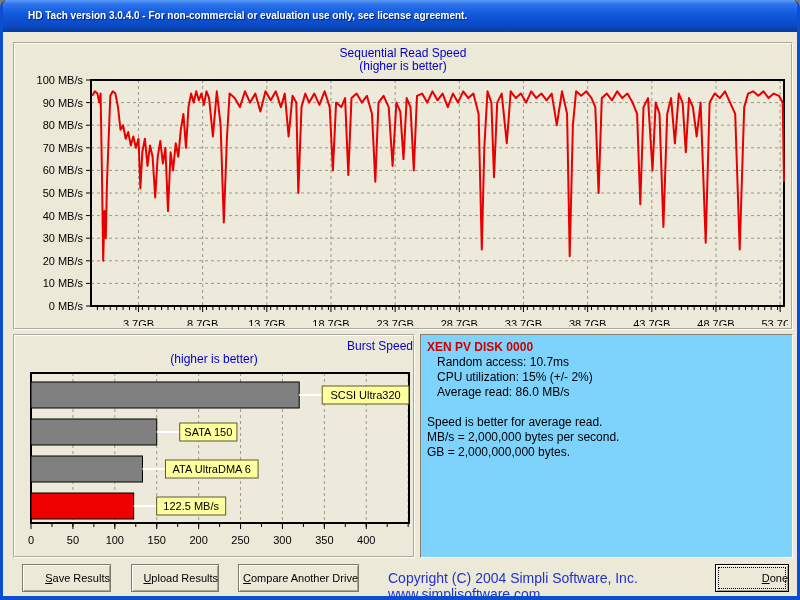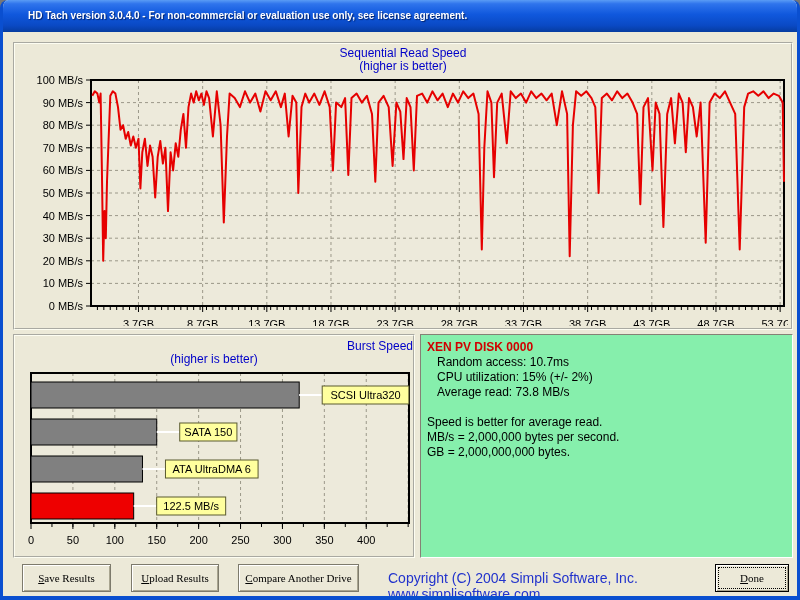--- a/index.html
+++ b/index.html
@@ -24,33 +24,33 @@
     position:absolute;border:2px groove #fdfdf2;background:#ece9d8;box-sizing:border-box;
   }
   .chart-title{
     position:absolute;width:100%;text-align:center;
     color:#0000c8;font-size:12px;line-height:13px;
   }
   #seq-panel{left:10px;top:42px;width:780px;height:288px;}
   #burst-panel{left:10px;top:334px;width:402px;height:224px;}
   #info-panel{
     position:absolute;left:417px;top:334px;width:373px;height:224px;
-    background:#86efac;border:1px solid;border-color:#858175 #fff #fff #858175;
+    background:#7dd3fc;border:1px solid;border-color:#858175 #fff #fff #858175;
     box-sizing:border-box;padding:5px 6px;font-size:12px;line-height:15px;color:#000;
   }
   #info-panel .drive-name{color:#d00000;font-weight:bold;font-size:12px;}
   #info-panel .detail{padding-left:10px;}
   #info-panel .spacer{height:15px;}
   svg{position:absolute;}
   .btn{
     position:absolute;top:564px;height:28px;
-    background:#ece9d8;color:#000;font-family:Liberation Serif, serif;font-size:11px;
+    background:#ece9d8;color:#000;font-family:Liberation Sans, sans-serif;font-size:11px;
     border:1px solid #7d7a6c;
     box-shadow:inset 1px 1px 0 #ffffff, inset -1px -1px 0 #a9a590;
-    padding:0;box-sizing:border-box;
+    padding:0;box-sizing:border-box;text-align:right;
   }
   .btn.default{
     border:1px solid #000;
     outline:1px dotted #000;outline-offset:-4px;
   }
   #copyright{
     position:absolute;left:385px;top:570px;width:320px;text-align:left;
     color:#2233cc;font-size:14px;
   }
   u{text-decoration:underline;}
@@ -312,21 +312,21 @@
       <rect x="14" y="125" width="102.67184035476718" height="26" fill="#ee0000" stroke="#000" stroke-width="1"></rect>
       <line x1="116.67184035476718" y1="138" x2="139.6718403547672" y2="138" stroke="#fff" stroke-width="2"></line>
       <rect x="139.6718403547672" y="129" width="69" height="18" fill="#ffff9e" stroke="#5a5a30" stroke-width="1"></rect>
       <text x="174.1718403547672" y="142" text-anchor="middle" font-size="11px" font-family="Liberation Sans, sans-serif" fill="#000">122.5 MB/s</text>
     </svg>
 
   <div id="info-panel">
     <div class="drive-name">XEN PV DISK 0000</div>
     <div class="detail">Random access: 10.7ms</div>
     <div class="detail">CPU utilization: 15% (+/- 2%)</div>
-    <div class="detail">Average read: 73.8 MB/s</div>
+    <div class="detail">Average read: 86.0 MB/s</div>
     <div class="spacer"></div>
     <div>Speed is better for average read.</div>
     <div>MB/s = 2,000,000 bytes per second.</div>
     <div>GB = 2,000,000,000 bytes.</div>
   </div>
 
   <button class="btn" style="left:19px;width:89px;"><u>S</u>ave Results</button>
   <button class="btn" style="left:235px;width:121px;"><u>C</u>ompare Another Drive</button>
   <button class="btn" style="left:128px;width:88px;"><u>U</u>pload Results</button>
   <div id="copyright">Copyright (C) 2004 Simpli Software, Inc. www.simplisoftware.com</div>

